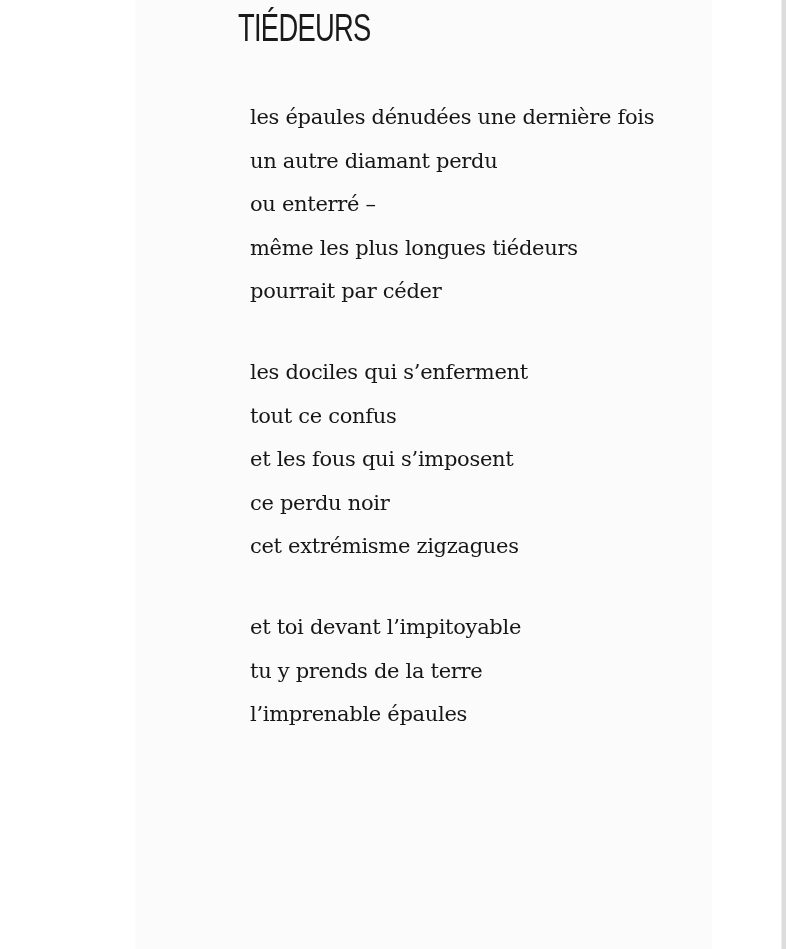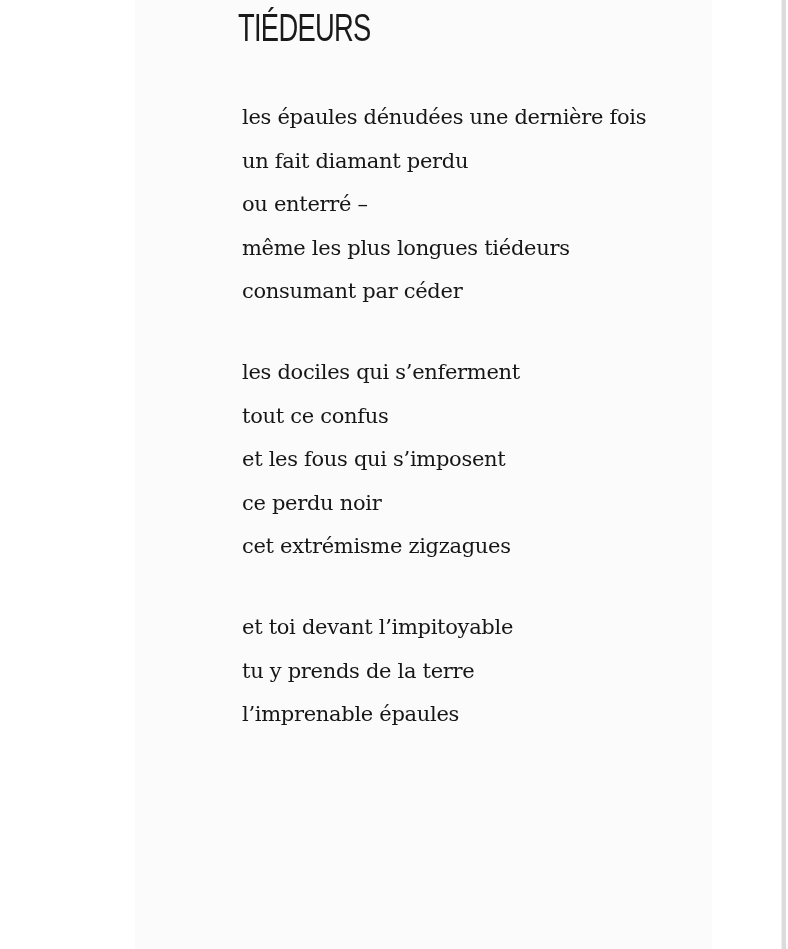--- a/index.html
+++ b/index.html
@@ -50,21 +50,21 @@
     .poem {
       position: absolute;
       left: 238px;
       top: 96px;
       font-family: "DejaVu Serif", serif;
       font-size: 21px;
       color: #161616;
       letter-spacing: -0.3px;
     }
     .stanza {
-      margin: 0 0 37px 4px;
+      margin: 0 0 37px 12px;
     }
     .line {
       display: block;
       height: 43.6px;
       line-height: 43.6px;
       white-space: nowrap;
     }
     .stanza.italic .line {
       font-family: "DejaVu Serif", serif;
     }
@@ -74,24 +74,24 @@
 
 <div class="viewport">
   <div class="page"></div>
   <div class="scroll-edge"></div>
 
   <h1 class="title">TIÉDEURS</h1>
 
   <div class="poem">
     <div class="stanza">
       <span class="line">les épaules dénudées une dernière fois</span>
-      <span class="line">un fait diamant perdu</span>
+      <span class="line">un autre diamant perdu</span>
       <span class="line">ou enterré –</span>
       <span class="line">même les plus longues tiédeurs</span>
-      <span class="line">consumant par céder</span>
+      <span class="line">pourrait par céder</span>
     </div>
     <div class="stanza italic">
       <span class="line">les dociles qui s’enferment</span>
       <span class="line">tout ce confus</span>
       <span class="line">et les fous qui s’imposent</span>
       <span class="line">ce perdu noir</span>
       <span class="line">cet extrémisme zigzagues</span>
     </div>
     <div class="stanza">
       <span class="line">et toi devant l’impitoyable</span>

